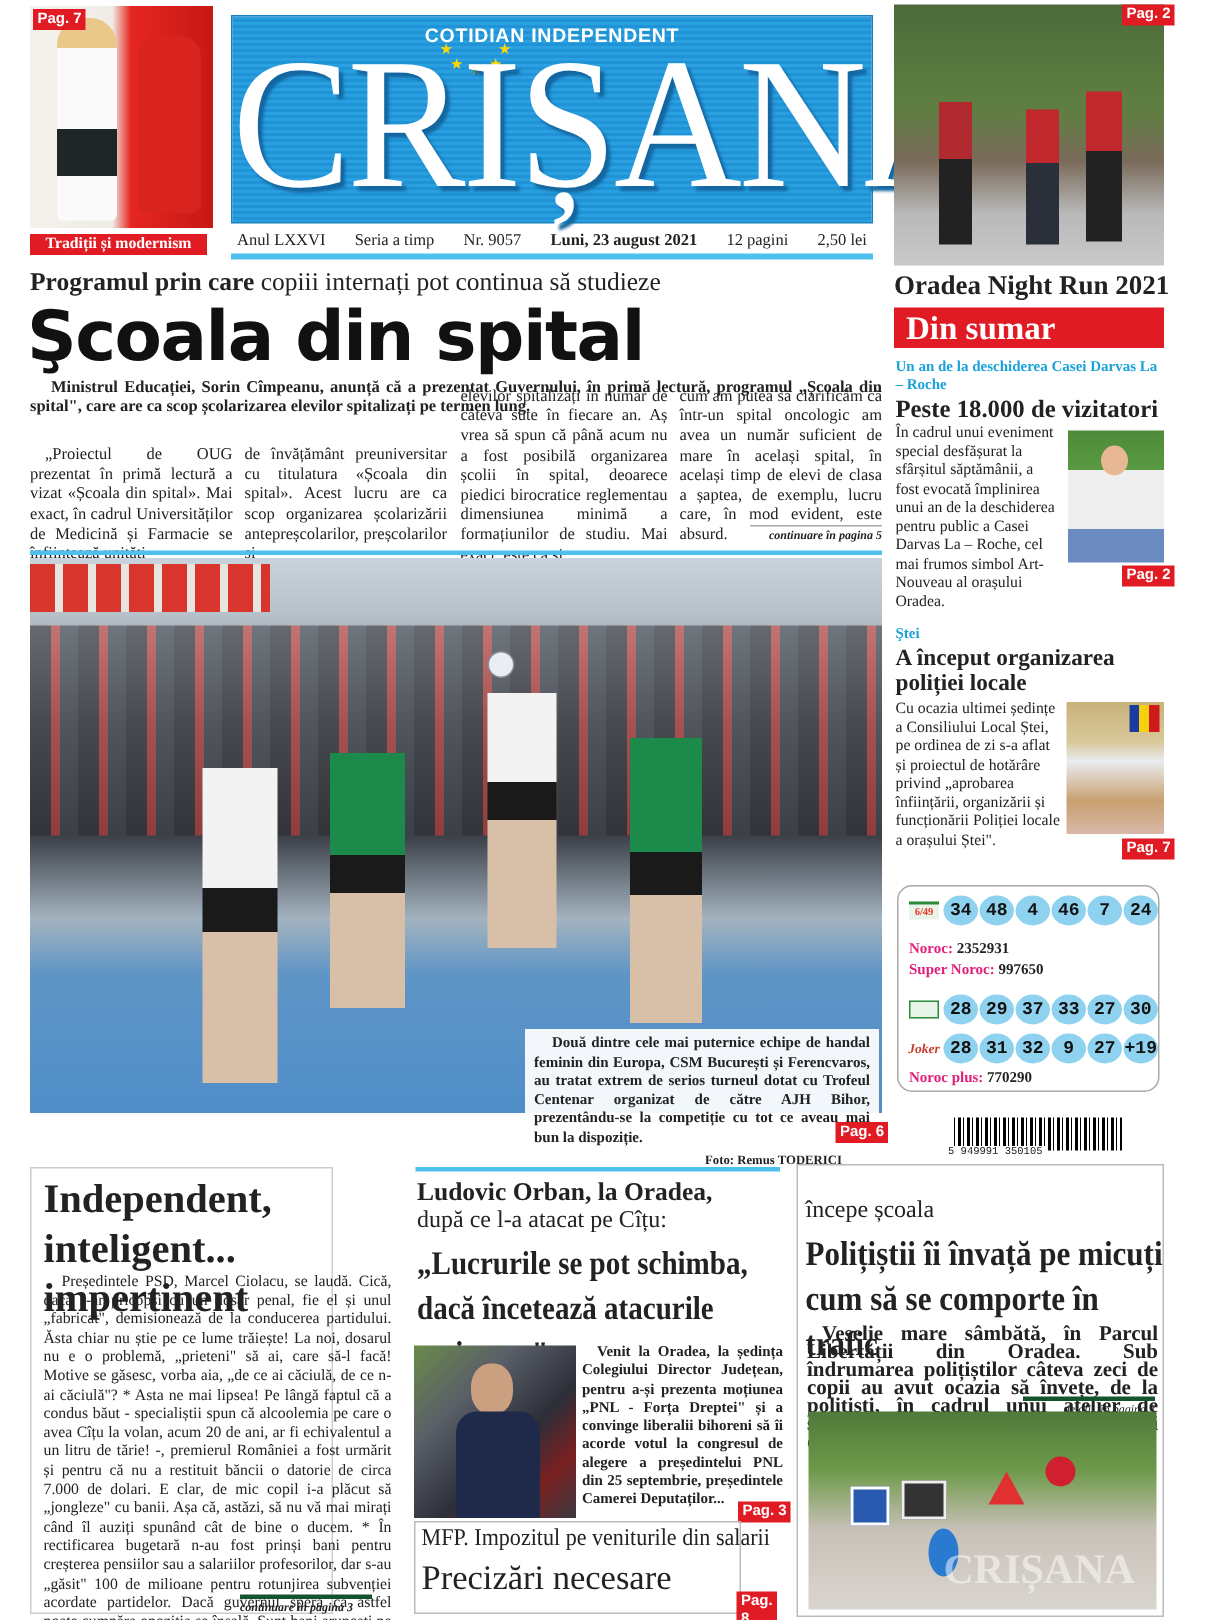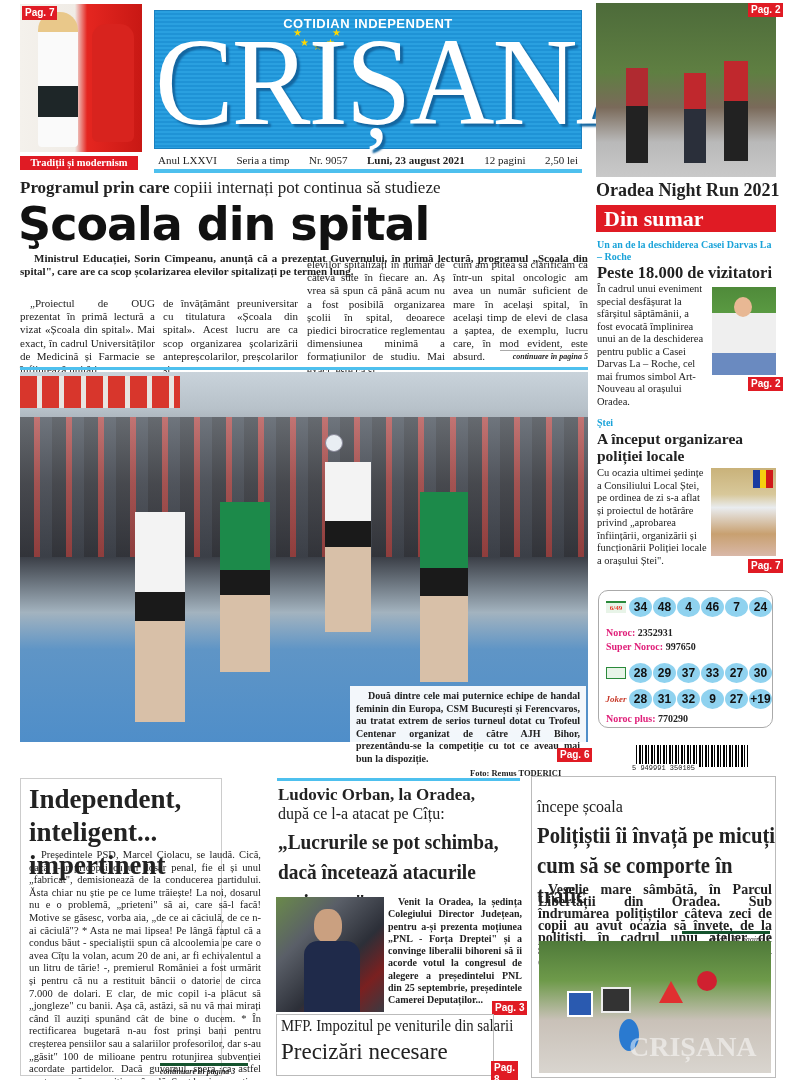--- a/index.html
+++ b/index.html
@@ -26,21 +26,21 @@
 #handball{left:20px;top:372px;width:568px;height:370px;background:linear-gradient(180deg,#c9d3db 0,#b7c1c9 10%,#6b6f76 30%,#3b3f47 50%,#a3b3bf 65%,#5f95c6 75%,#4f8ec9 100%)}
 #caption{left:350px;top:686px;width:236px;background:rgba(255,255,255,.93);font-weight:bold;font-size:10px;line-height:12.5px;padding:4px 6px;text-align:justify;text-indent:12px}
 #photo-credit{left:470px;top:768px;font-size:8.5px;font-weight:bold}
 
 #run-title{left:596px;top:180px;font-weight:bold;font-size:18px;white-space:nowrap}
 #sumar{left:596px;top:205px;width:180px;height:27px;background:#e01b24;color:#fff;font-weight:bold;font-size:22px;padding-left:8px;line-height:27px}
 .kicker{position:absolute;color:#1aa3d9;font-weight:bold;font-size:10px;line-height:12px}
 .rhead{position:absolute;font-weight:bold;font-size:15.5px;line-height:17px}
 .rtext{position:absolute;font-size:10.5px;line-height:12.5px}
 #loto{left:598px;top:590px;width:175px;height:138px;border:1px solid #aaa;border-radius:10px;padding:6px}
-.ball{display:inline-block;width:23px;height:20px;border-radius:50%;background:#8fd2ef;color:#111;text-align:center;font-family:Liberation Sans, sans-serif;font-weight:bold;font-size:12px;line-height:20px;margin-right:1px}
+.ball{display:inline-block;width:23px;height:20px;border-radius:50%;background:#8fd2ef;color:#111;text-align:center;font-family:Liberation Mono, monospace;font-weight:bold;font-size:12px;line-height:20px;margin-right:1px}
 .lrow{position:absolute;left:7px;display:flex;align-items:center;gap:0}
 .licon{width:20px;height:12px;margin-right:3px;font-size:7px;font-weight:bold;display:flex;align-items:center;justify-content:center}
 .lnum{position:absolute;left:7px;font-weight:bold;font-size:10px;color:#e0207a}
 .lnum span{color:#222}
 #barcode{left:636px;top:745px;width:112px;height:22px;background:repeating-linear-gradient(90deg,#000 0,#000 1px,#fff 1px,#fff 3px,#000 3px,#000 5px,#fff 5px,#fff 6px)}
 #barcode-num{left:630px;top:764px;font-family:"Liberation Mono",monospace;font-size:7px;white-space:nowrap;background:#fff;padding:0 2px}
 
 .box{position:absolute;border:1px solid #bbb}
 #ed-title{left:8px;top:4px;font-weight:bold;font-size:27px;line-height:33px}
 #ed-text{left:8px;top:70px;width:246px;font-size:10.5px;line-height:12.6px;text-align:justify;text-indent:12px}

